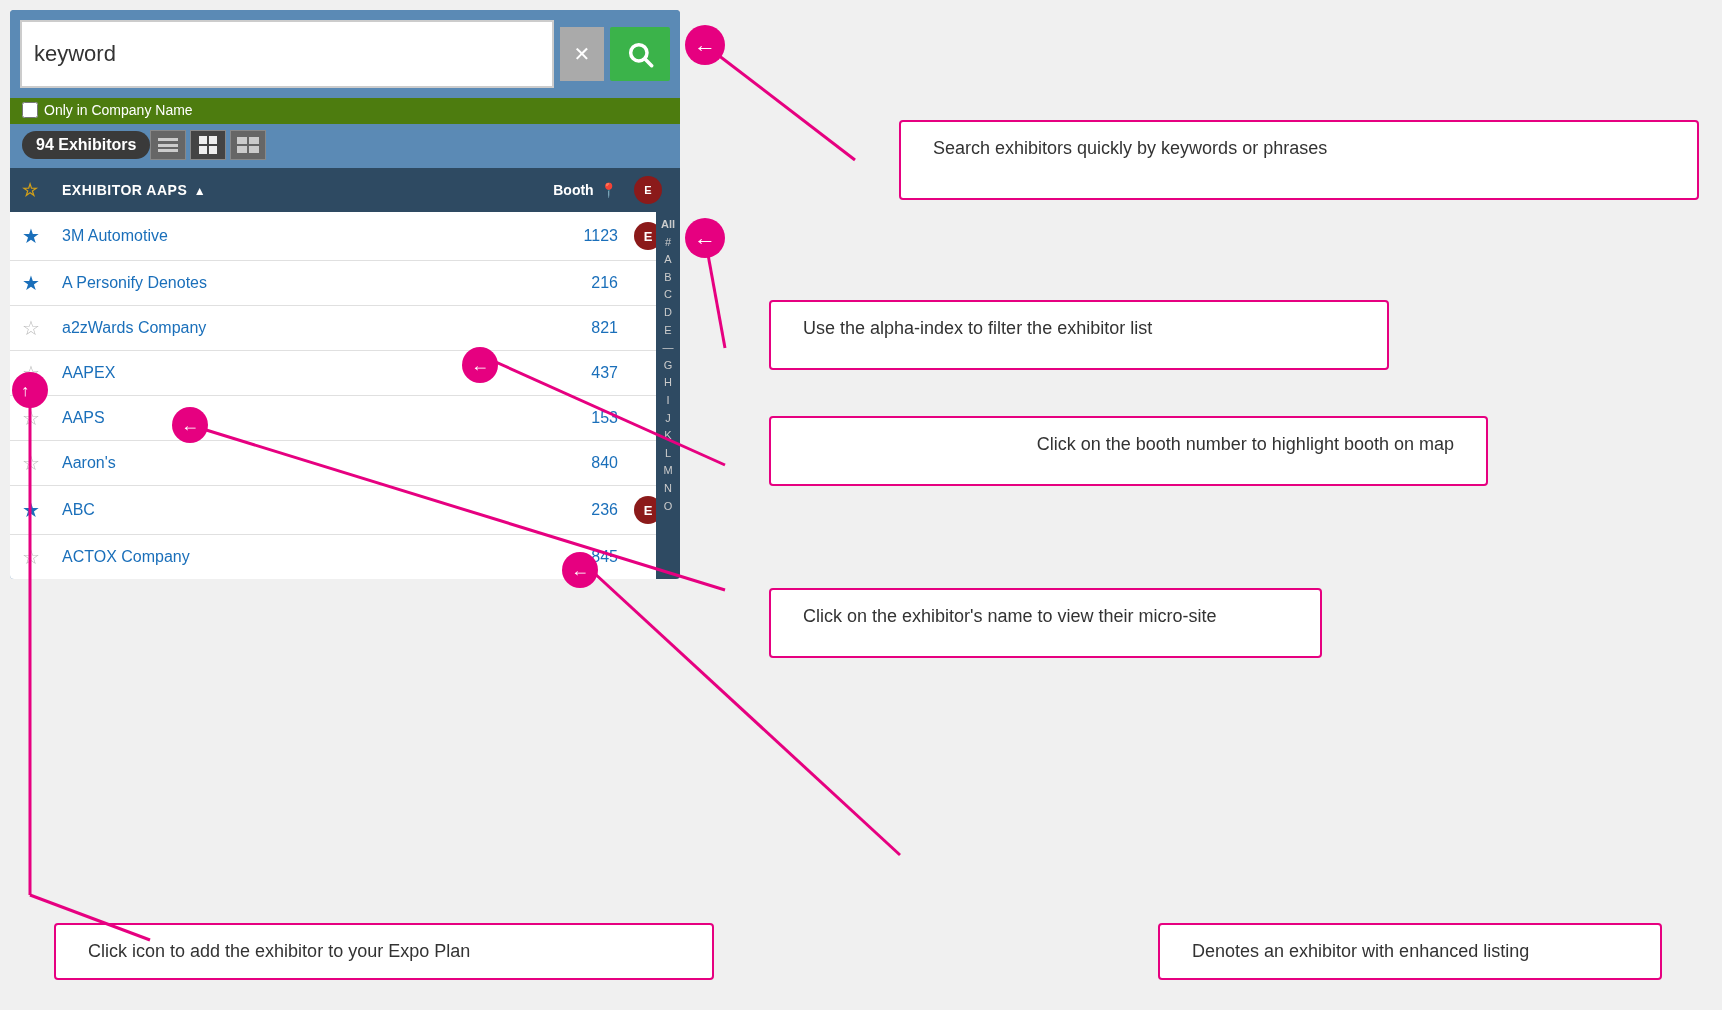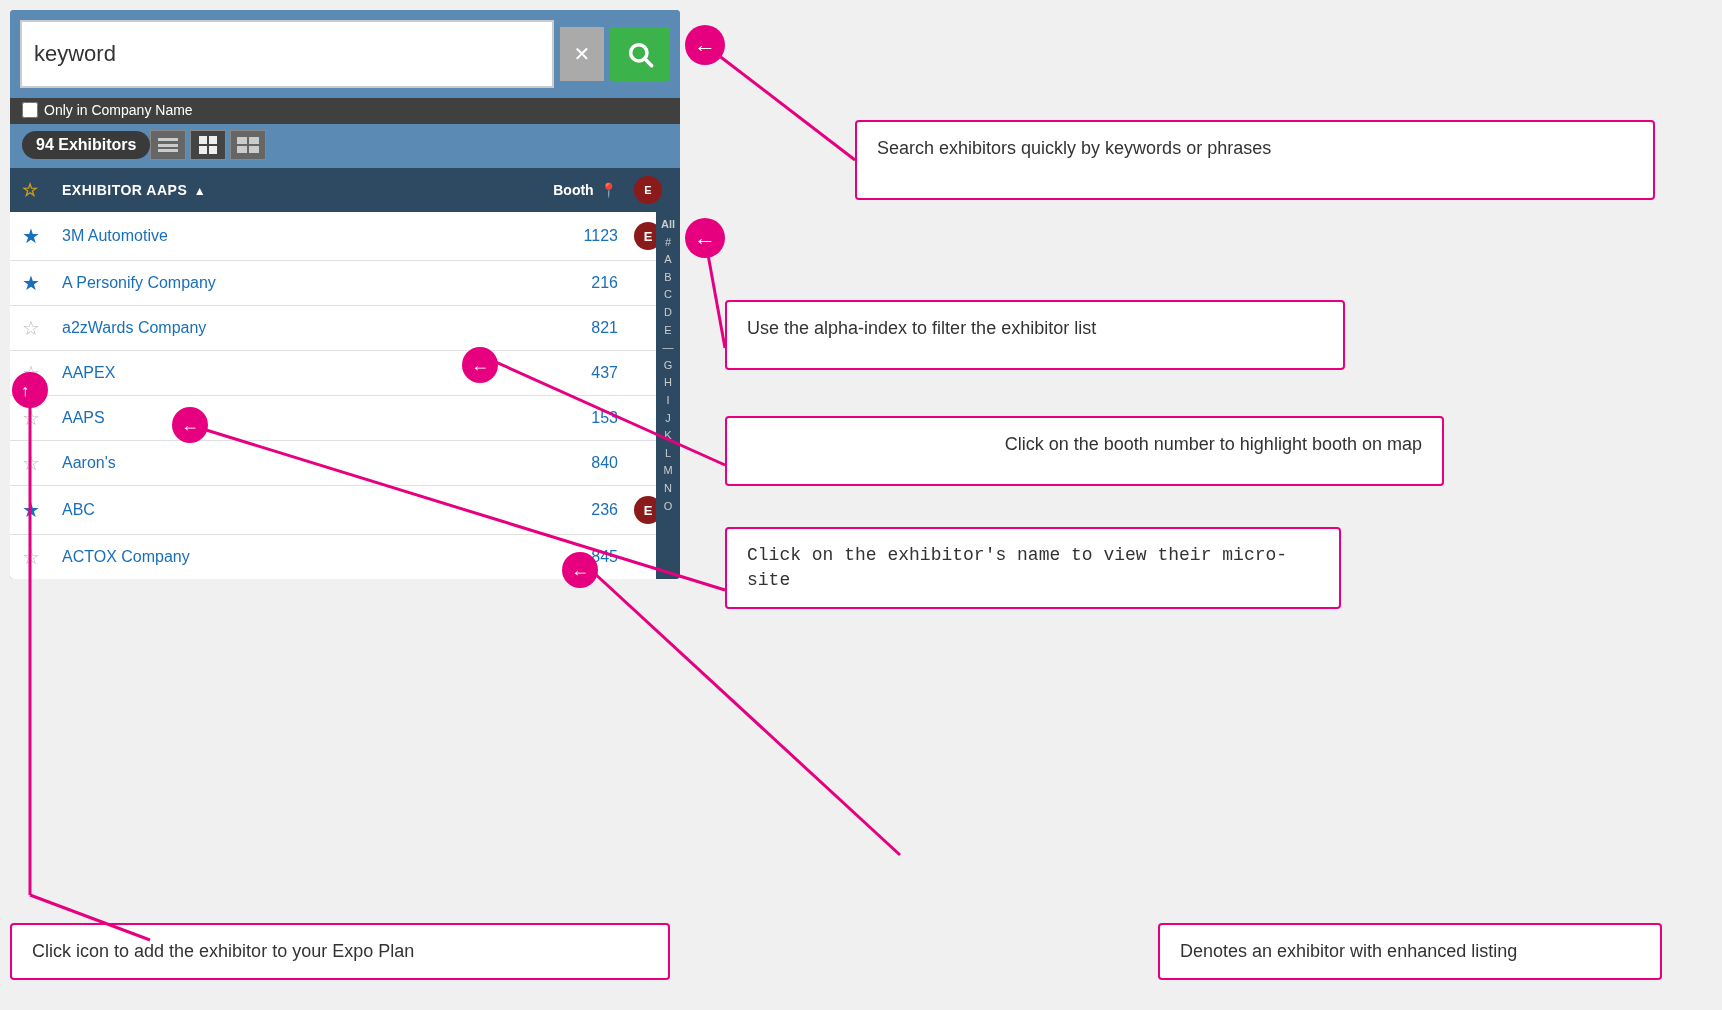--- a/index.html
+++ b/index.html
@@ -59,21 +59,21 @@
       display: flex; align-items: center; justify-content: center;
       border-radius: 2px;
     }
     .search-btn svg { color: white; }
 
     
     .filter-row {
       display: flex;
       align-items: center;
       padding: 4px 12px 6px 12px;
-      background: #404040;
+      background: #4d7c0f;
       justify-content: space-between;
     }
     .filter-left {
       display: flex;
       align-items: center;
       gap: 8px;
     }
     .checkbox-label {
       display: flex;
       align-items: center;
@@ -185,24 +185,25 @@
     .exhibitor-list {
       flex: 1;
     }
 
     
     .tooltip-box {
       position: absolute;
       background: white;
       border: 2px solid #e60080;
       border-radius: 4px;
-      padding: 14px 20px;
+      padding: 14px 32px;
       font-size: 18px;
       color: #333;
       line-height: 1.4;
+      margin-left: 44px;
     }
 
     
     .arrow-circle {
       position: absolute;
       width: 40px;
       height: 40px;
       background: #e60080;
       border-radius: 50%;
       display: flex;
@@ -322,21 +323,21 @@
     <div class="exhibitor-list" id="exhibitor-list">
 
     <div class="exhibitor-row">
           <span class="row-star star-filled">★</span>
           <span class="row-name">3M Automotive</span>
           <span class="row-booth">1123</span>
           <div class="row-badge"><span class="e-badge">E</span></div>
         </div>
         <div class="exhibitor-row">
           <span class="row-star star-filled">★</span>
-          <span class="row-name">A Personify Company</span>
+          <span class="row-name">A Personify Denotes</span>
           <span class="row-booth">216</span>
           <div class="row-badge"></div>
         </div>
         <div class="exhibitor-row">
           <span class="row-star star-empty">☆</span>
           <span class="row-name">a2zWards Company</span>
           <span class="row-booth">821</span>
           <div class="row-badge"></div>
         </div>
         <div class="exhibitor-row">
@@ -398,21 +399,21 @@
 </div>
 
 <div class="tooltip-box" style="left: 725px; top: 300px; width: 620px; min-height: 70px;">
   <span>Use the alpha-index to filter the exhibitor list</span>
 </div>
 
 <div class="tooltip-box" style="left: 725px; top: 416px; width: 719px; min-height: 70px; text-align: right;">
   <span>Click on the booth number to highlight booth on map</span>
 </div>
 
-<div class="tooltip-box" style="left: 725px; top: 527px; width: 616px; min-height: 70px; font-family: Liberation Mono, monospace;">
+<div class="tooltip-box" style="left: 725px; top: 588px; width: 553px; min-height: 70px;">
   <span>Click on the exhibitor's name to view their micro-site</span>
 </div>
 
 <div class="tooltip-box bottom-left-tooltip">
   <span>Click icon to add the exhibitor to your Expo Plan</span>
 </div>
 
 <div class="tooltip-box bottom-right-tooltip">
   <span>Denotes an exhibitor with enhanced listing</span>
 </div>

